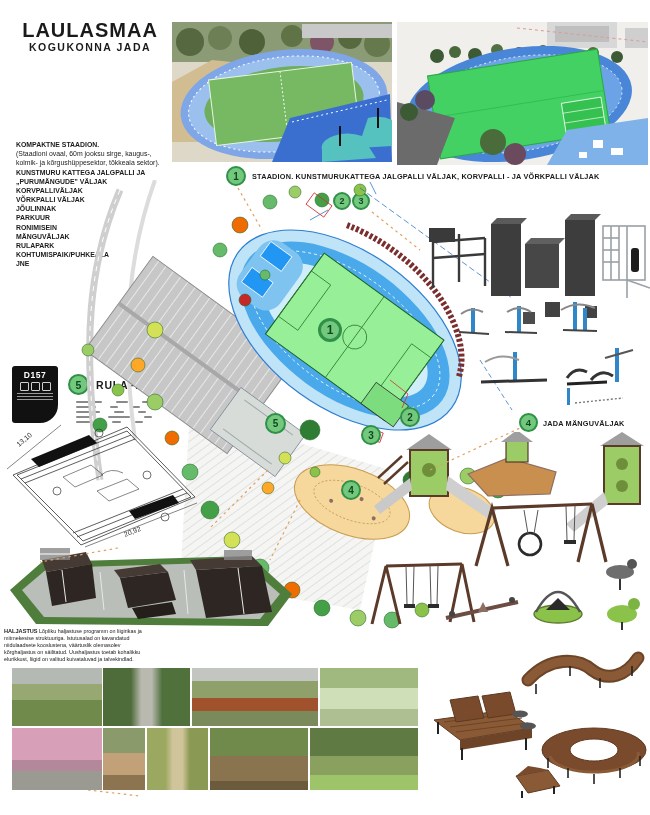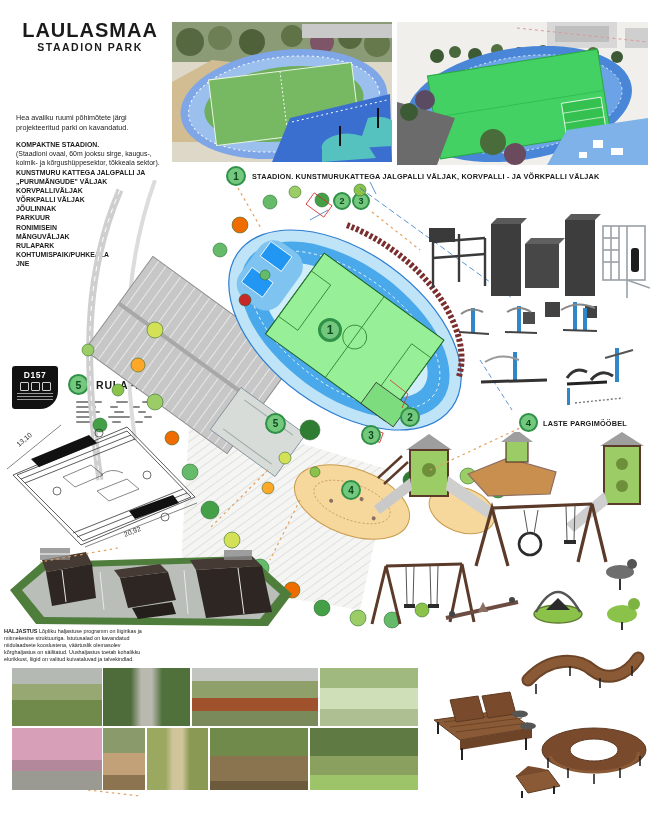--- a/index.html
+++ b/index.html
@@ -16,21 +16,21 @@
   #para2{top:113px;}
   #featureList{left:16px;top:140px;width:152px;font-size:6.9px;line-height:1.33;}
   .featItem{font-weight:bold;text-transform:uppercase;}
   .featItem.plain{font-weight:normal;text-transform:none;}
   
   .num-circle{border-radius:50%;background:#74c87e;border:2.5px solid #2f9048;color:#0c4a1e;
               font-weight:bold;display:flex;align-items:center;justify-content:center;box-sizing:border-box;}
   .callout-label{font-weight:bold;font-size:7.3px;letter-spacing:.2px;}
   #rulaparkLabel{font-size:10.5px;font-weight:900;letter-spacing:.8px;}
   
-  #badge{left:12px;top:366px;width:46px;height:43px;background:#111;border-radius:3px 3px 18px 3px;
+  #badge{left:12px;top:366px;width:46px;height:57px;background:#111;border-radius:3px 3px 18px 3px;
          color:#fff;text-align:center;padding-top:4px;box-sizing:border-box;}
   #badgeCode{font-size:8.5px;font-weight:bold;letter-spacing:.5px;}
   .badge-icons{display:flex;justify-content:center;gap:2px;margin-top:2px;}
   .badge-icons span{display:block;width:7px;height:7px;border:1px solid #cfcfcf;border-radius:1px;}
   .badge-line{height:1px;background:#9a9a9a;margin:2px 5px 0 5px;}
   
   .photo{position:absolute;}
   
   #landNote{left:4px;top:628px;width:148px;font-size:5.4px;line-height:1.3;color:#222;}
   #landNoteHead{font-weight:bold;font-size:5.6px;}
@@ -39,22 +39,21 @@
   
   .tbl-row{display:flex;gap:14px;margin-top:3px;}
   .tbl-row i{display:block;height:2px;background:#8a8a8a;border-radius:1px;}
 </style>
 </head>
 <body>
 
 <div id="poster">
 
   <div class="abs" id="title">LAULASMAA</div>
-  <div class="abs" id="subtitle">STAADION PARK</div>
-  <div class="abs para" id="para2">Hea avaliku ruumi põhimõtete järgi projekteeritud parki on kavandatud.</div>
+  <div class="abs" id="subtitle">KOGUKONNA JADA</div>
   <div class="abs" id="featureList">
     <div class="featItem">KOMPAKTNE STAADION.</div>
     <div class="featItem plain">(Staadioni ovaal, 60m jooksu sirge, kaugus-, kolmik- ja kõrgushüppesektor, tõkkeala sektor).</div>
     <div class="featItem">KUNSTMURU KATTEGA JALGPALLI JA „PURUMÄNGUDE" VÄLJAK</div>
     <div class="featItem">KORVPALLIVÄLJAK</div>
     <div class="featItem">VÕRKPALLI VÄLJAK</div>
     <div class="featItem">JÕULINNAK</div>
     <div class="featItem">PARKUUR</div>
     <div class="featItem">RONIMISEIN</div>
     <div class="featItem">MÄNGUVÄLJAK</div>
@@ -127,21 +126,21 @@
     <rect x="182" y="130" width="8" height="6" fill="#fff"></rect>
   </svg>
 
   <div class="abs num-circle" style="left:226px;top:166px;width:20px;height:20px;font-size:10px;">1</div>
   <div class="abs callout-label" style="left:252px;top:172px;width:396px;">STAADION. KUNSTMURUKATTEGA JALGPALLI VÄLJAK, KORVPALLI - JA VÕRKPALLI VÄLJAK</div>
 
   <div class="abs num-circle" style="left:333px;top:192px;width:18px;height:18px;font-size:9px;">2</div>
   <div class="abs num-circle" style="left:352px;top:192px;width:18px;height:18px;font-size:9px;">3</div>
 
   <div class="abs num-circle" style="left:519px;top:413px;width:19px;height:19px;font-size:9.5px;">4</div>
-  <div class="abs callout-label" style="left:543px;top:419px;width:105px;">LASTE PARGIMÖÖBEL</div>
+  <div class="abs callout-label" style="left:543px;top:419px;width:105px;">JADA MÄNGUVÄLJAK</div>
 
   <div class="abs" id="badge">
     <div id="badgeCode">D157</div>
     <div class="badge-icons">
         <span></span>
         <span></span>
         <span></span>
       </div>
     <div class="badge-line"></div>
       <div class="badge-line"></div>

